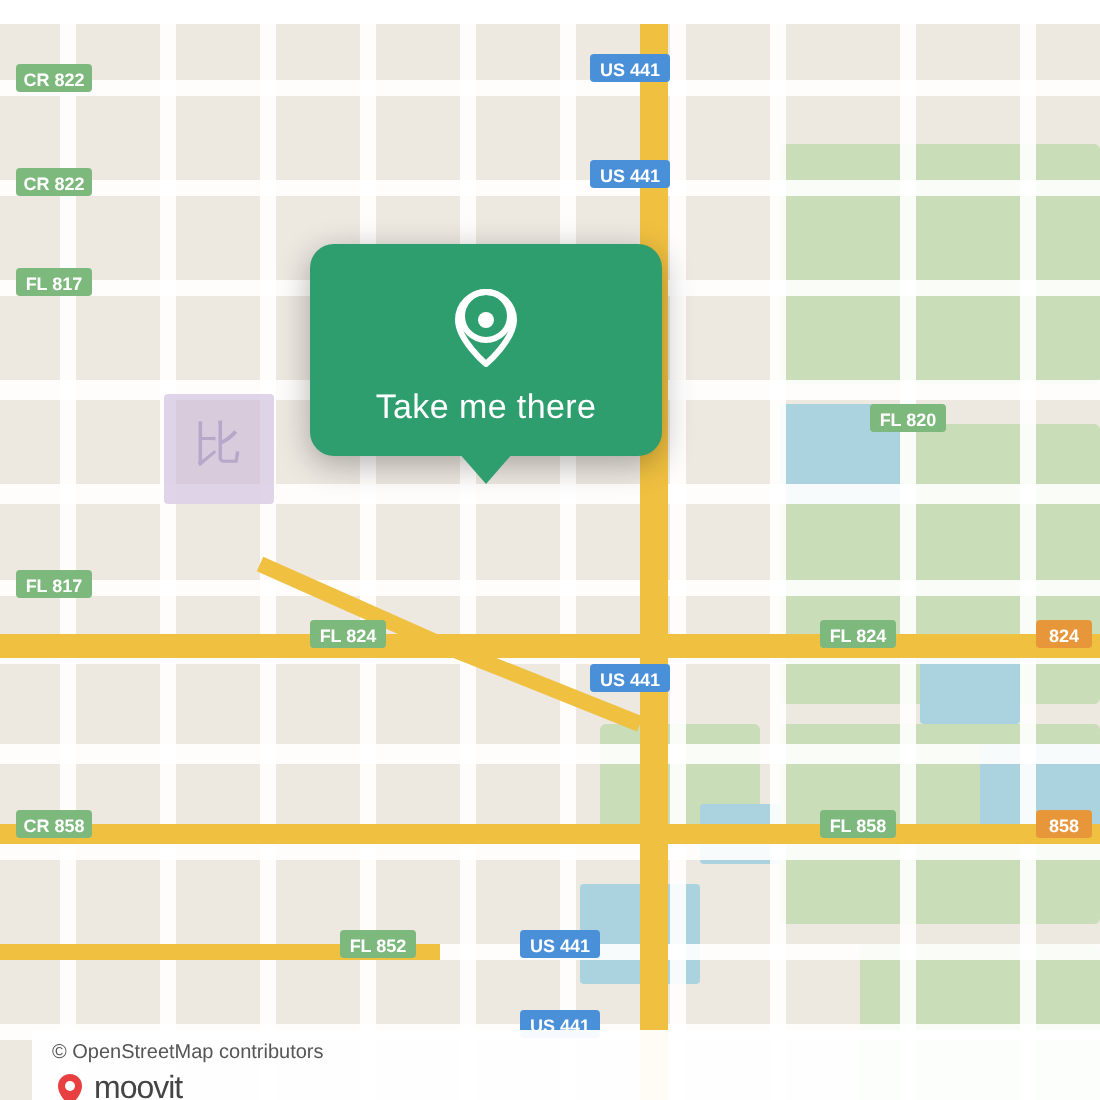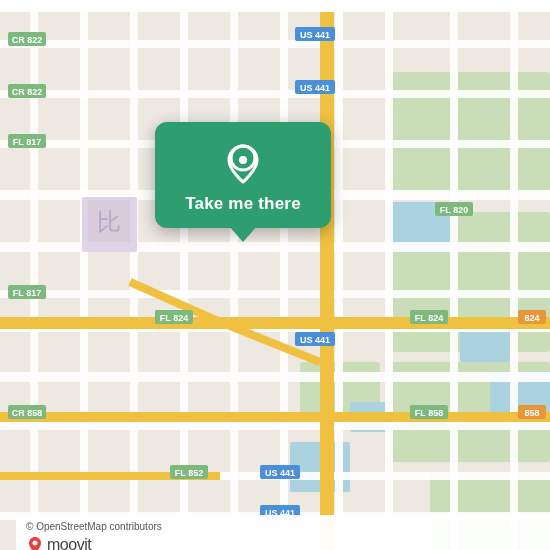--- a/index.html
+++ b/index.html
@@ -61,21 +61,21 @@
 
     .pin-icon {
       width: 44px;
       height: 44px;
       margin-bottom: 10px;
     }
 
     .popup-label {
       color: #fff;
       font-size: 17px;
-      font-weight: 700;
+      font-weight: 400;
       text-align: center;
       letter-spacing: 0.2px;
     }
 
     
     #info-bar {
       position: absolute;
       bottom: 0;
       left: 16px;
       right: 0;

